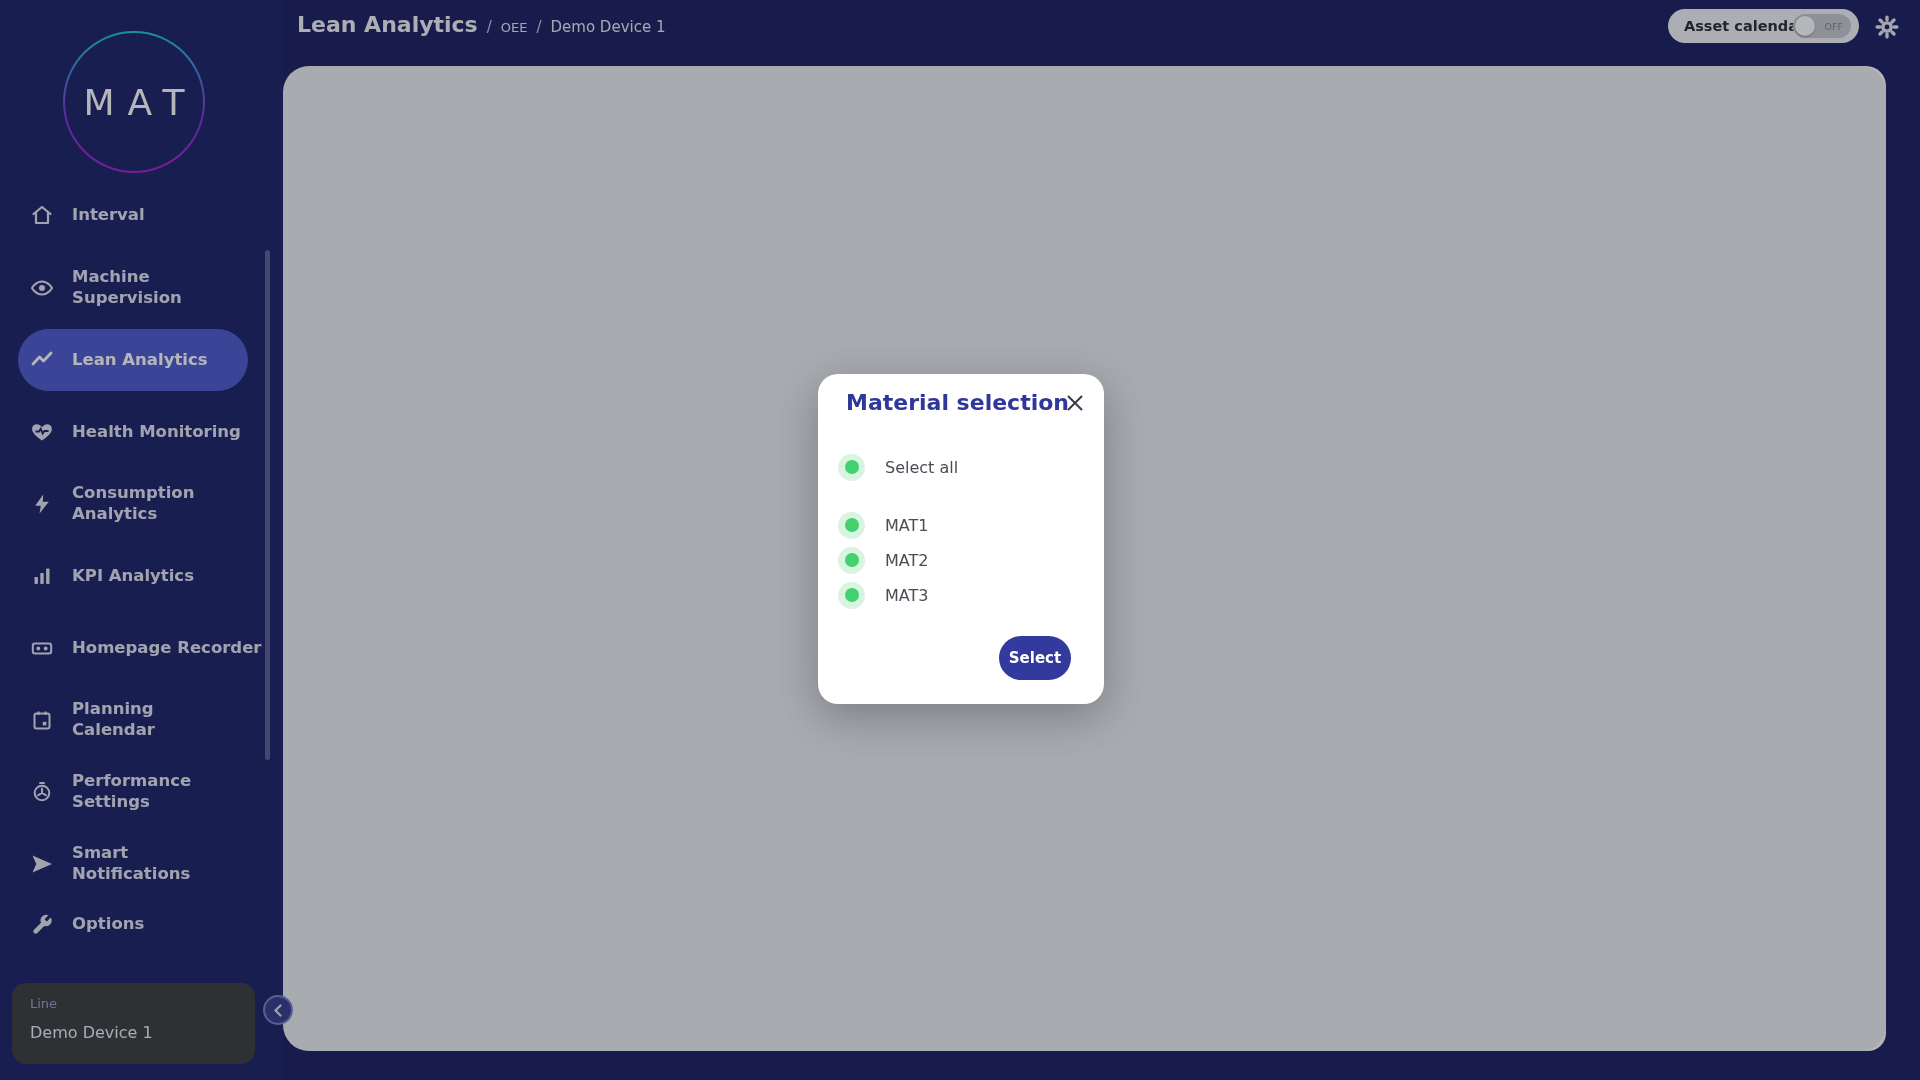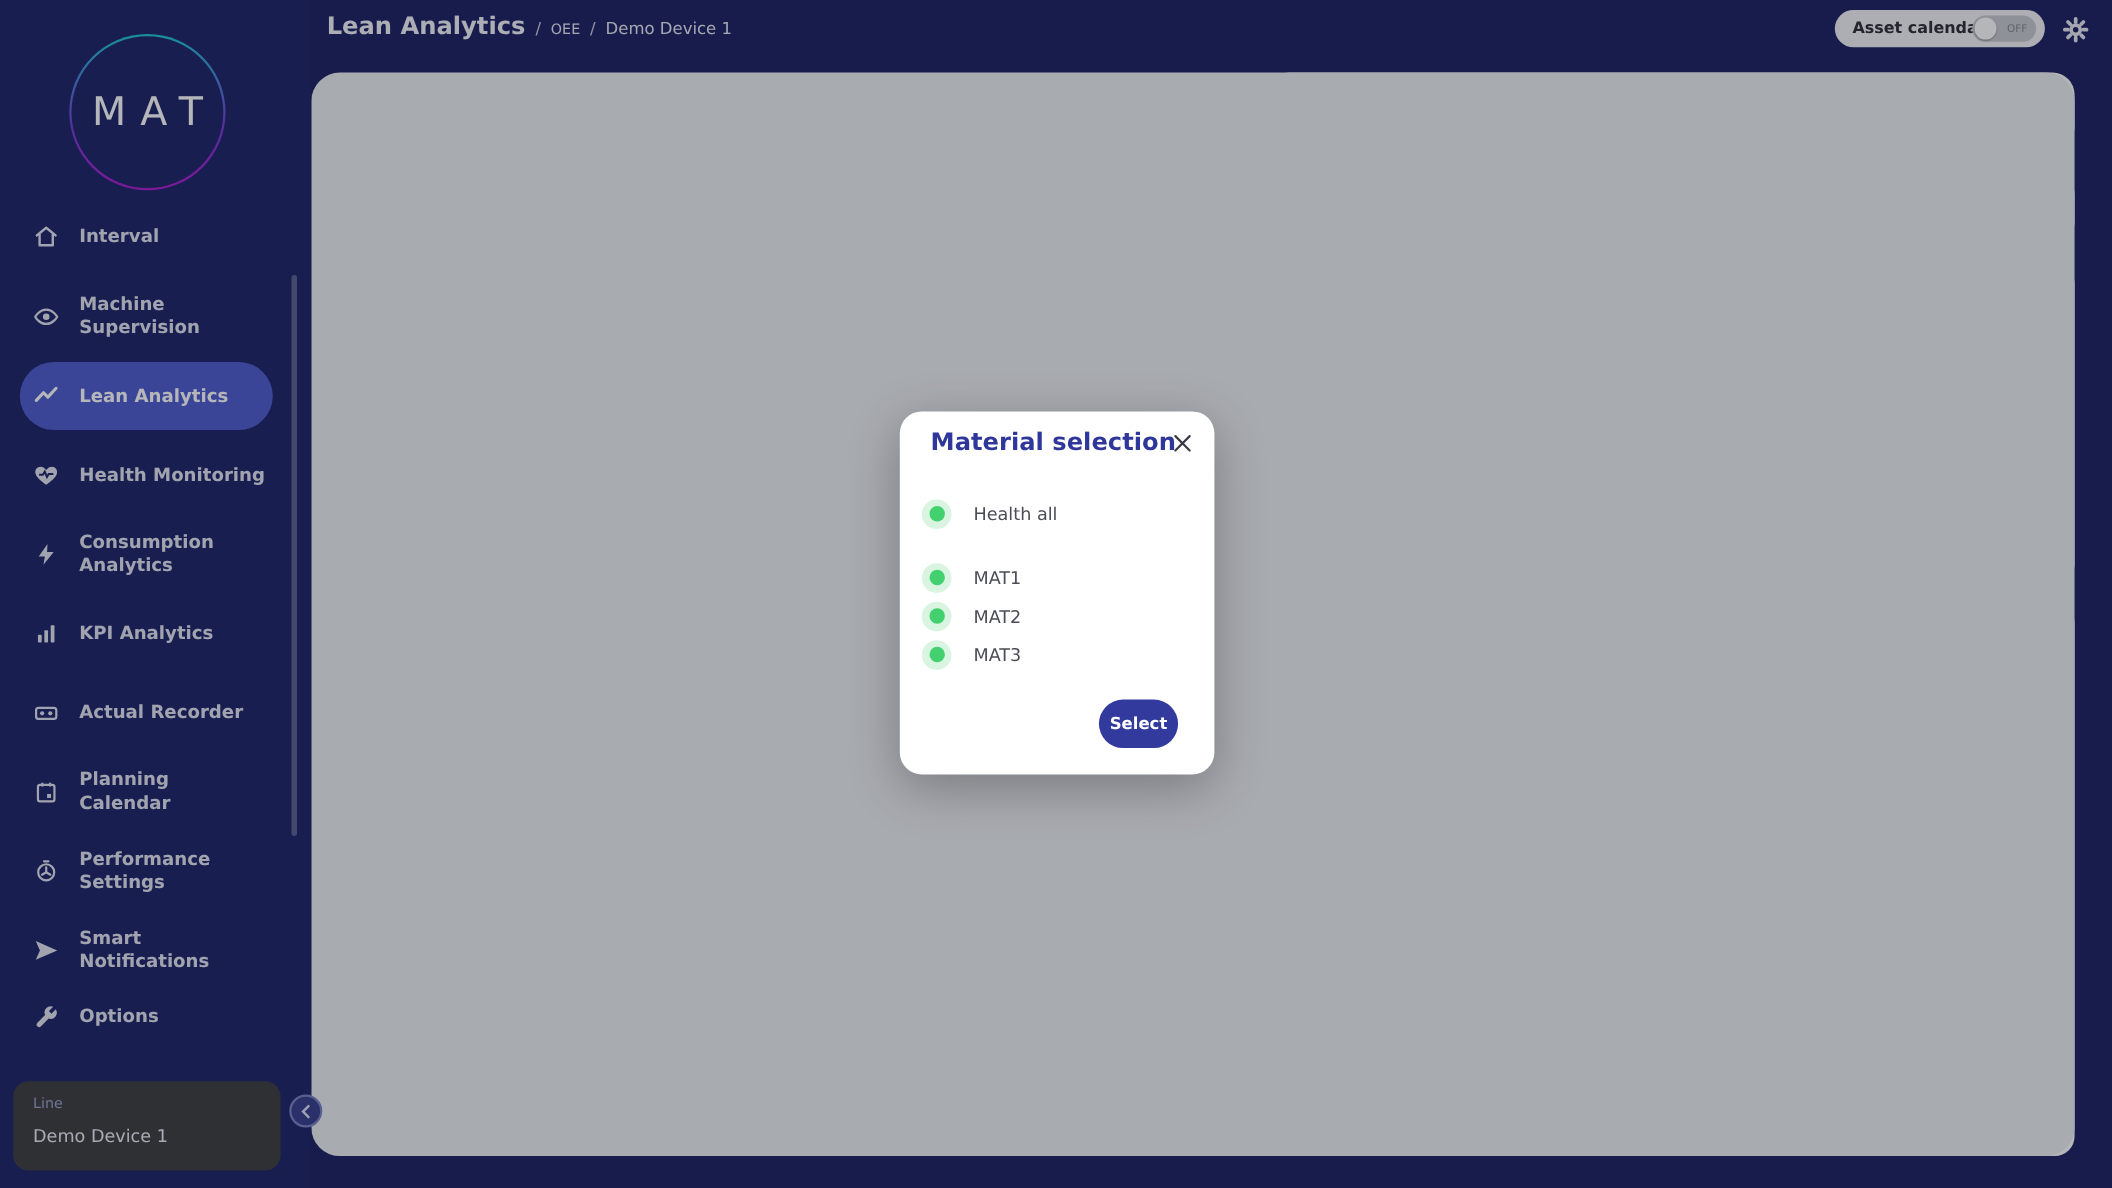--- a/index.html
+++ b/index.html
@@ -148,21 +148,21 @@
         <rect x="16.1" y="4.5" width="3.4" height="15.5" rx="0.8"></rect>
       </svg>
     <span class="side-label">KPI Analytics</span>
   </div>
   <div class="abs side-item" style="top:620px">
     <svg class="side-icon" viewBox="0 0 24 24" fill="none" stroke="#e3e5f0" stroke-width="2">
         <rect x="2.8" y="7.5" width="18.4" height="10" rx="2.2"></rect>
         <circle cx="8.3" cy="12.5" r="1.9" fill="#e3e5f0" stroke="none"></circle>
         <circle cx="15.7" cy="12.5" r="1.9" fill="#e3e5f0" stroke="none"></circle>
       </svg>
-    <span class="side-label">Actual Recorder</span>
+    <span class="side-label">Homepage Recorder</span>
   </div>
   <div class="abs side-item" style="top:692px">
     <svg class="side-icon" viewBox="0 0 24 24" fill="none" stroke="#e3e5f0" stroke-width="2">
         <rect x="4.5" y="5.5" width="15" height="15" rx="2"></rect>
         <path d="M8.5 3.5v3.5M15.5 3.5v3.5"></path>
         <rect x="12.8" y="13.8" width="3.6" height="3.6" fill="#e3e5f0" stroke="none"></rect>
       </svg>
     <span class="side-label">Planning
 Calendar</span>
   </div>
@@ -496,21 +496,21 @@
 <div id="overlay" class="abs"></div>
 <div id="modal" class="abs">
   <span class="modal-title">Material selection</span>
   <svg id="modal-close" viewBox="0 0 18 18" fill="none" stroke="#3a3b46" stroke-width="2" stroke-linecap="round">
       <path d="M2.5 2.5l13 13M15.5 2.5l-13 13"></path>
     </svg>
   <div class="radio-row" style="top:78px">
     <span class="radio-outer">
         <span class="radio-dot"></span>
       </span>
-    <span class="radio-label">Health all</span>
+    <span class="radio-label">Select all</span>
   </div>
   <div class="radio-row" style="top:136px">
     <span class="radio-outer">
         <span class="radio-dot"></span>
       </span>
     <span class="radio-label">MAT1</span>
   </div>
   <div class="radio-row" style="top:171px">
     <span class="radio-outer">
         <span class="radio-dot"></span>

